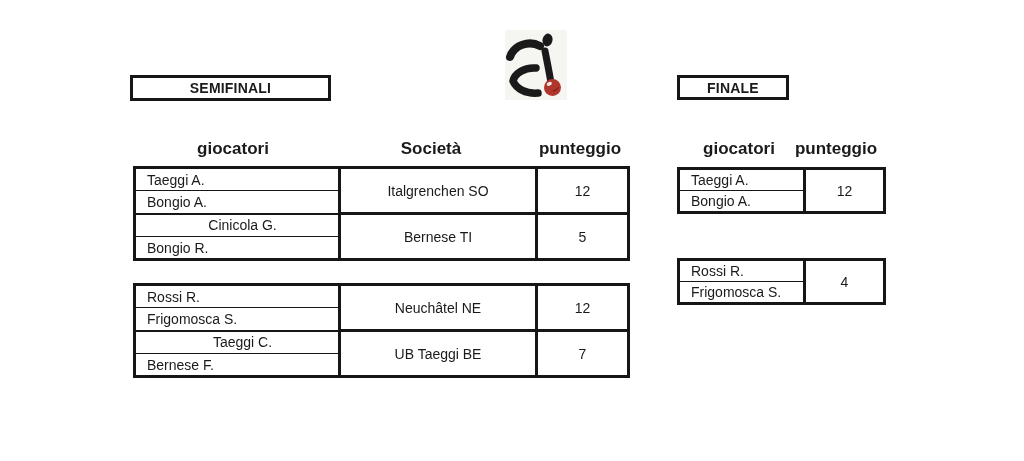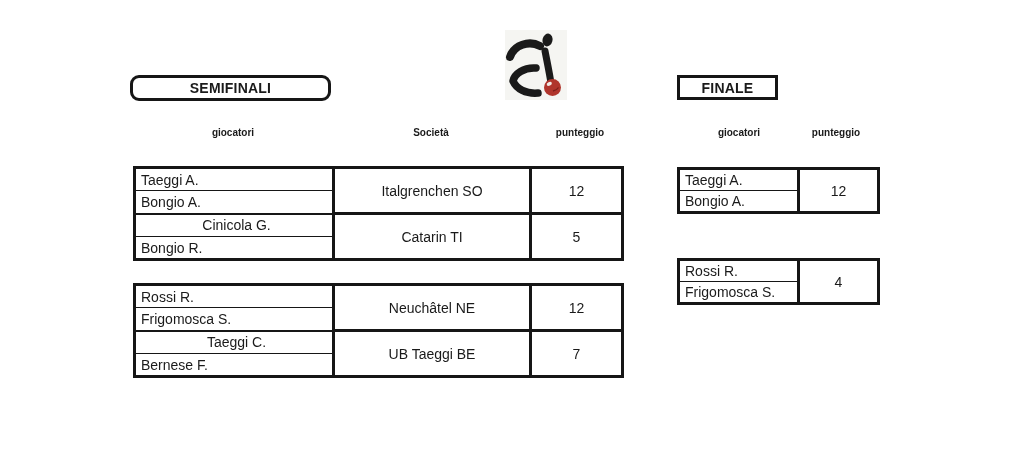--- a/index.html
+++ b/index.html
@@ -14,27 +14,27 @@
 
   
   .title-box {
     position: absolute;
     box-sizing: border-box;
     border: 3px solid #161616;
     background: #ffffff;
     display: flex; align-items: center; justify-content: center;
     font-weight: bold; font-size: 14px; letter-spacing: 0.2px;
   }
-  .title-box.semifinali { left: 130px; top: 75px; width: 201px; height: 26px; border-radius: 9px; }
-  .title-box.finale     { left: 677px; top: 75px; width: 101px; height: 25px; }
+  .title-box.semifinali { left: 130px; top: 75px; width: 201px; height: 26px; }
+  .title-box.finale     { left: 677px; top: 75px; width: 112px; height: 25px; }
 
   
   .colhead {
-    position: absolute; top: 124px; height: 18px; width: 140px;
-    text-align: center; font-weight: bold; font-size: 10px; line-height: 18px;
+    position: absolute; top: 140px; height: 18px; width: 140px;
+    text-align: center; font-weight: bold; font-size: 17px; line-height: 18px;
   }
 
   
   .icon-wrap { position: absolute; left: 505px; top: 30px; width: 62px; height: 70px; }
 
   
   table.bracket {
     position: absolute;
     border-collapse: collapse;
     table-layout: fixed;
@@ -42,21 +42,21 @@
     background: #ffffff;
     font-size: 14px;
   }
   table.bracket td {
     border: 1px solid #161616;
     padding: 0;
     vertical-align: middle;
     overflow: hidden;
     white-space: nowrap;
   }
-  table.bracket td.name { text-align: left; padding-left: 5px; }
+  table.bracket td.name { text-align: left; padding-left: 11px; }
   table.bracket td.soc,
   table.bracket td.pts { border: 3px solid #161616; text-align: center; }
   table.bracket tr.split td.name { border-top: 2px solid #161616; text-align: center; }
 
   table.semi tr { height: 23px; }
   table.semi td.name { width: 191px; }
   table.semi td.soc  { width: 194px; }
   table.semi td.pts  { width: 89px; }
   table.semi.m1 { left: 133px; top: 166px; }
   table.semi.m2 { left: 133px; top: 283px; }
@@ -104,21 +104,21 @@
         <tr>
       <td class="name">Taeggi A.</td>
       <td class="soc" rowspan="2">Italgrenchen SO</td>
       <td class="pts" rowspan="2">12</td>
     </tr>
     <tr>
       <td class="name">Bongio A.</td>
     </tr>
     <tr class="split">
       <td class="name">Cinicola G.</td>
-      <td class="soc" rowspan="2">Catarin TI</td>
+      <td class="soc" rowspan="2">Bernese TI</td>
       <td class="pts" rowspan="2">5</td>
     </tr>
     <tr>
       <td class="name">Bongio R.</td>
     </tr>
   </tbody>
     </table>
 
   <table class="bracket semi m2">
     <tbody>

